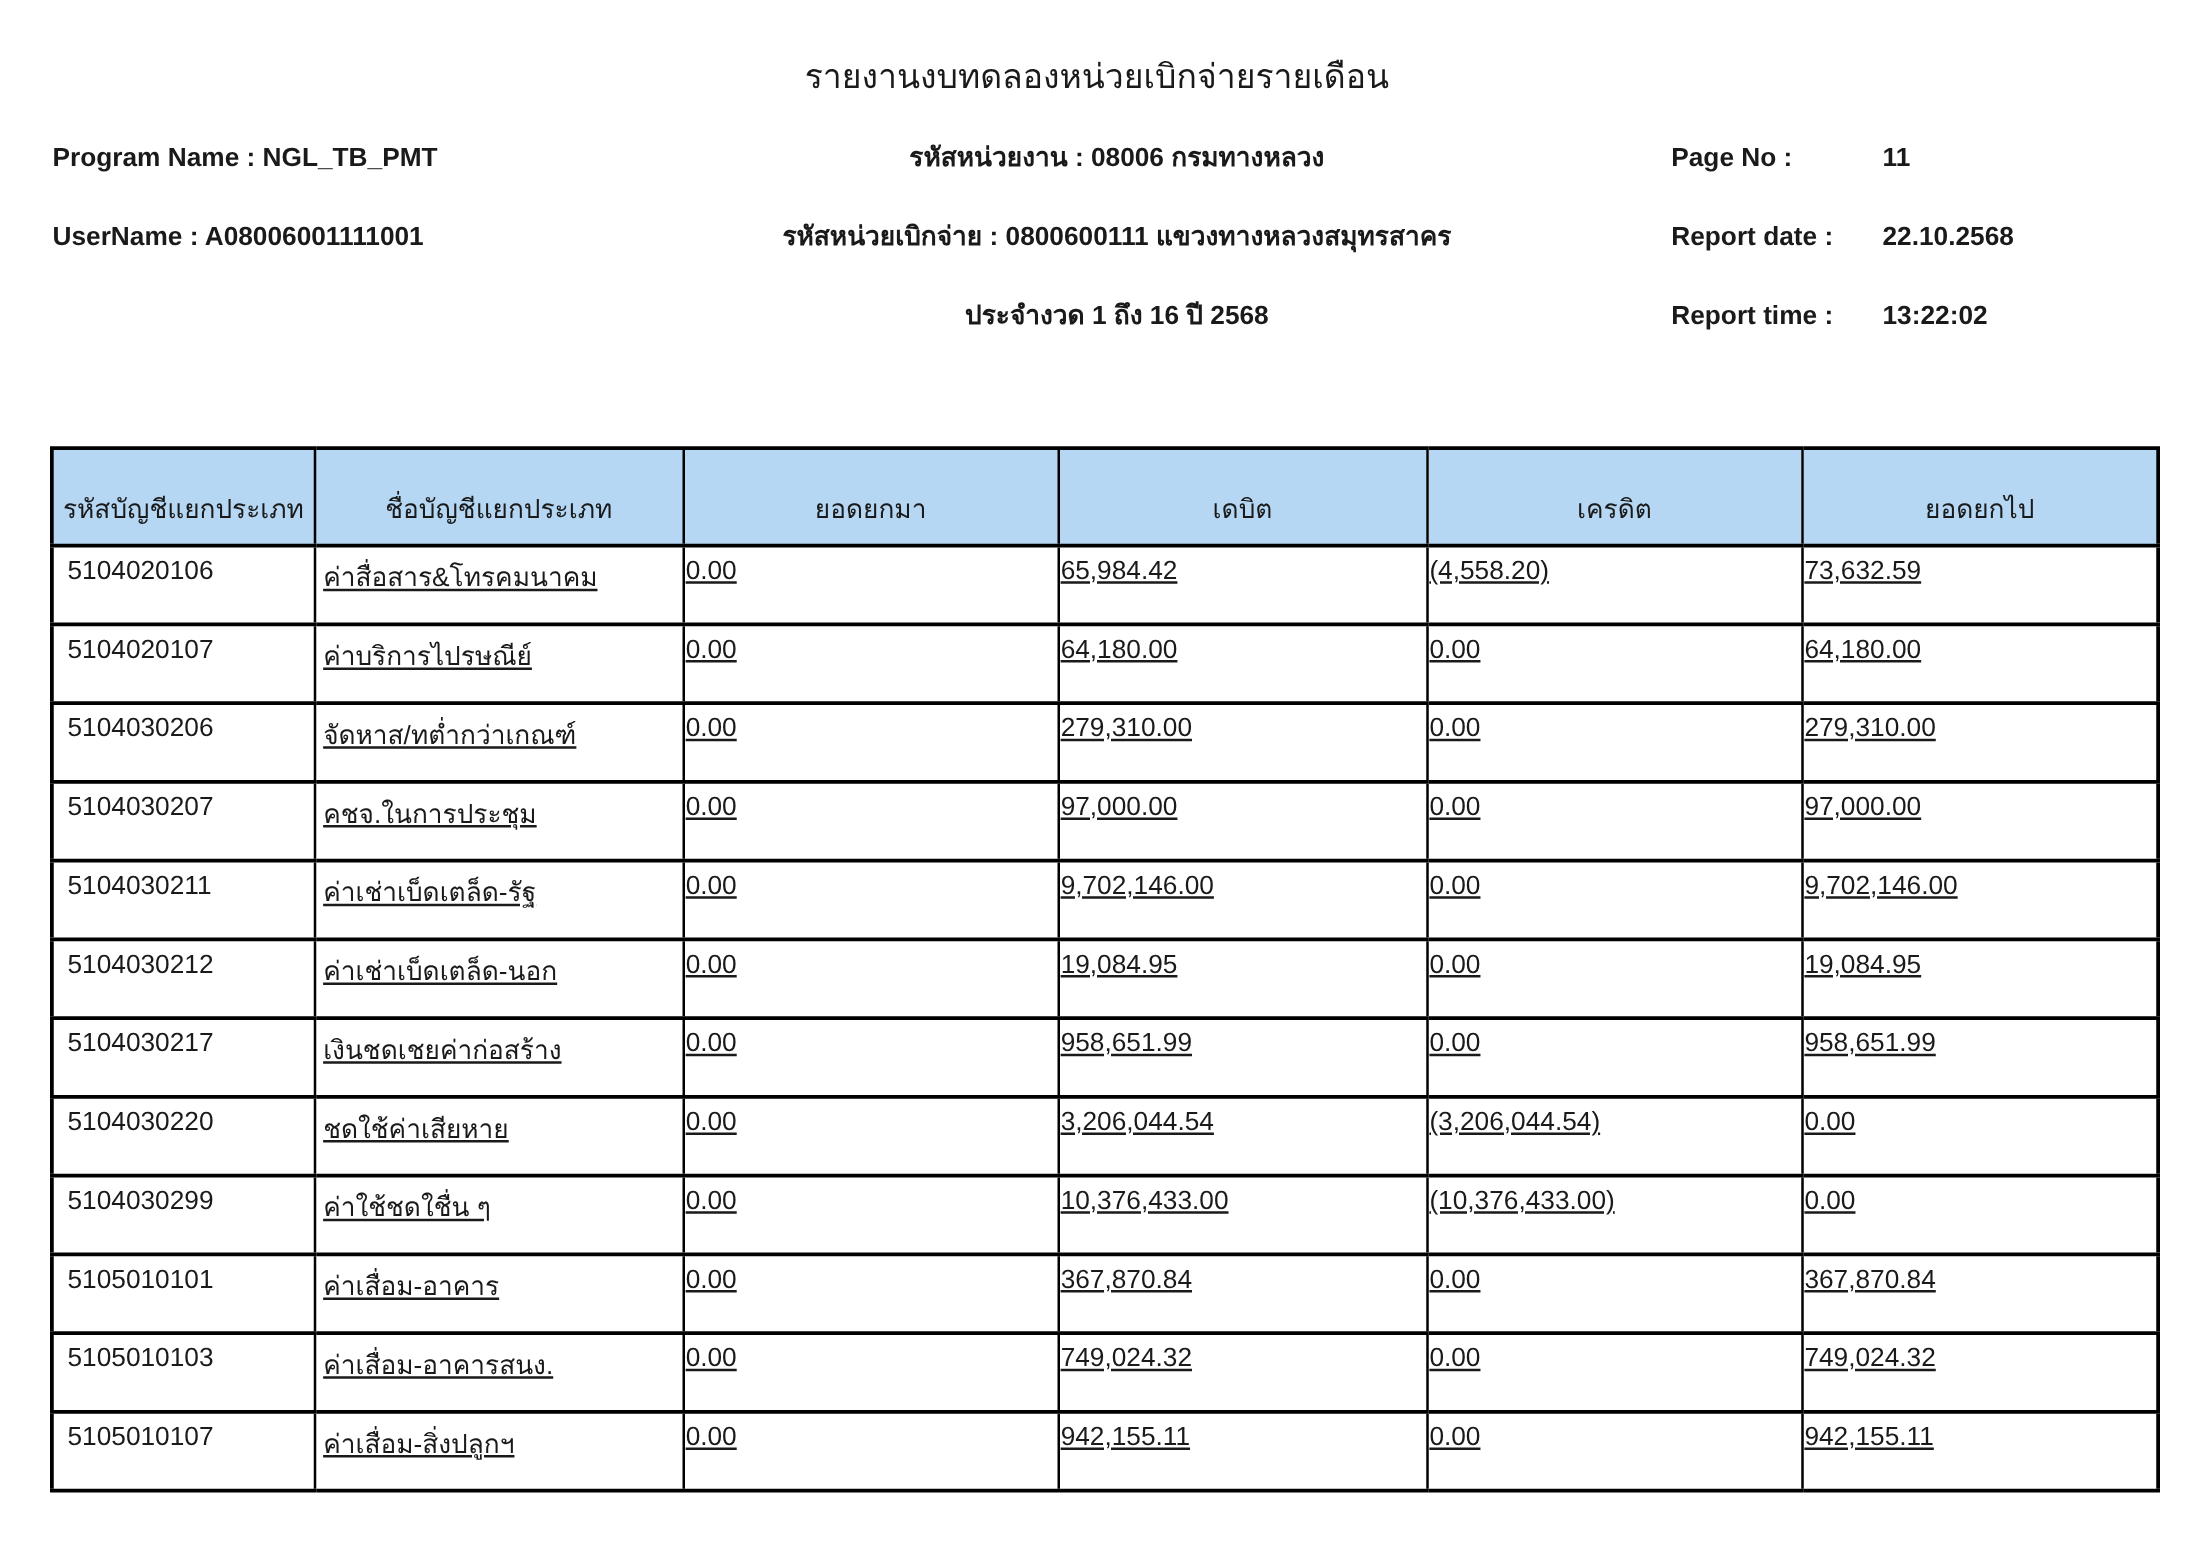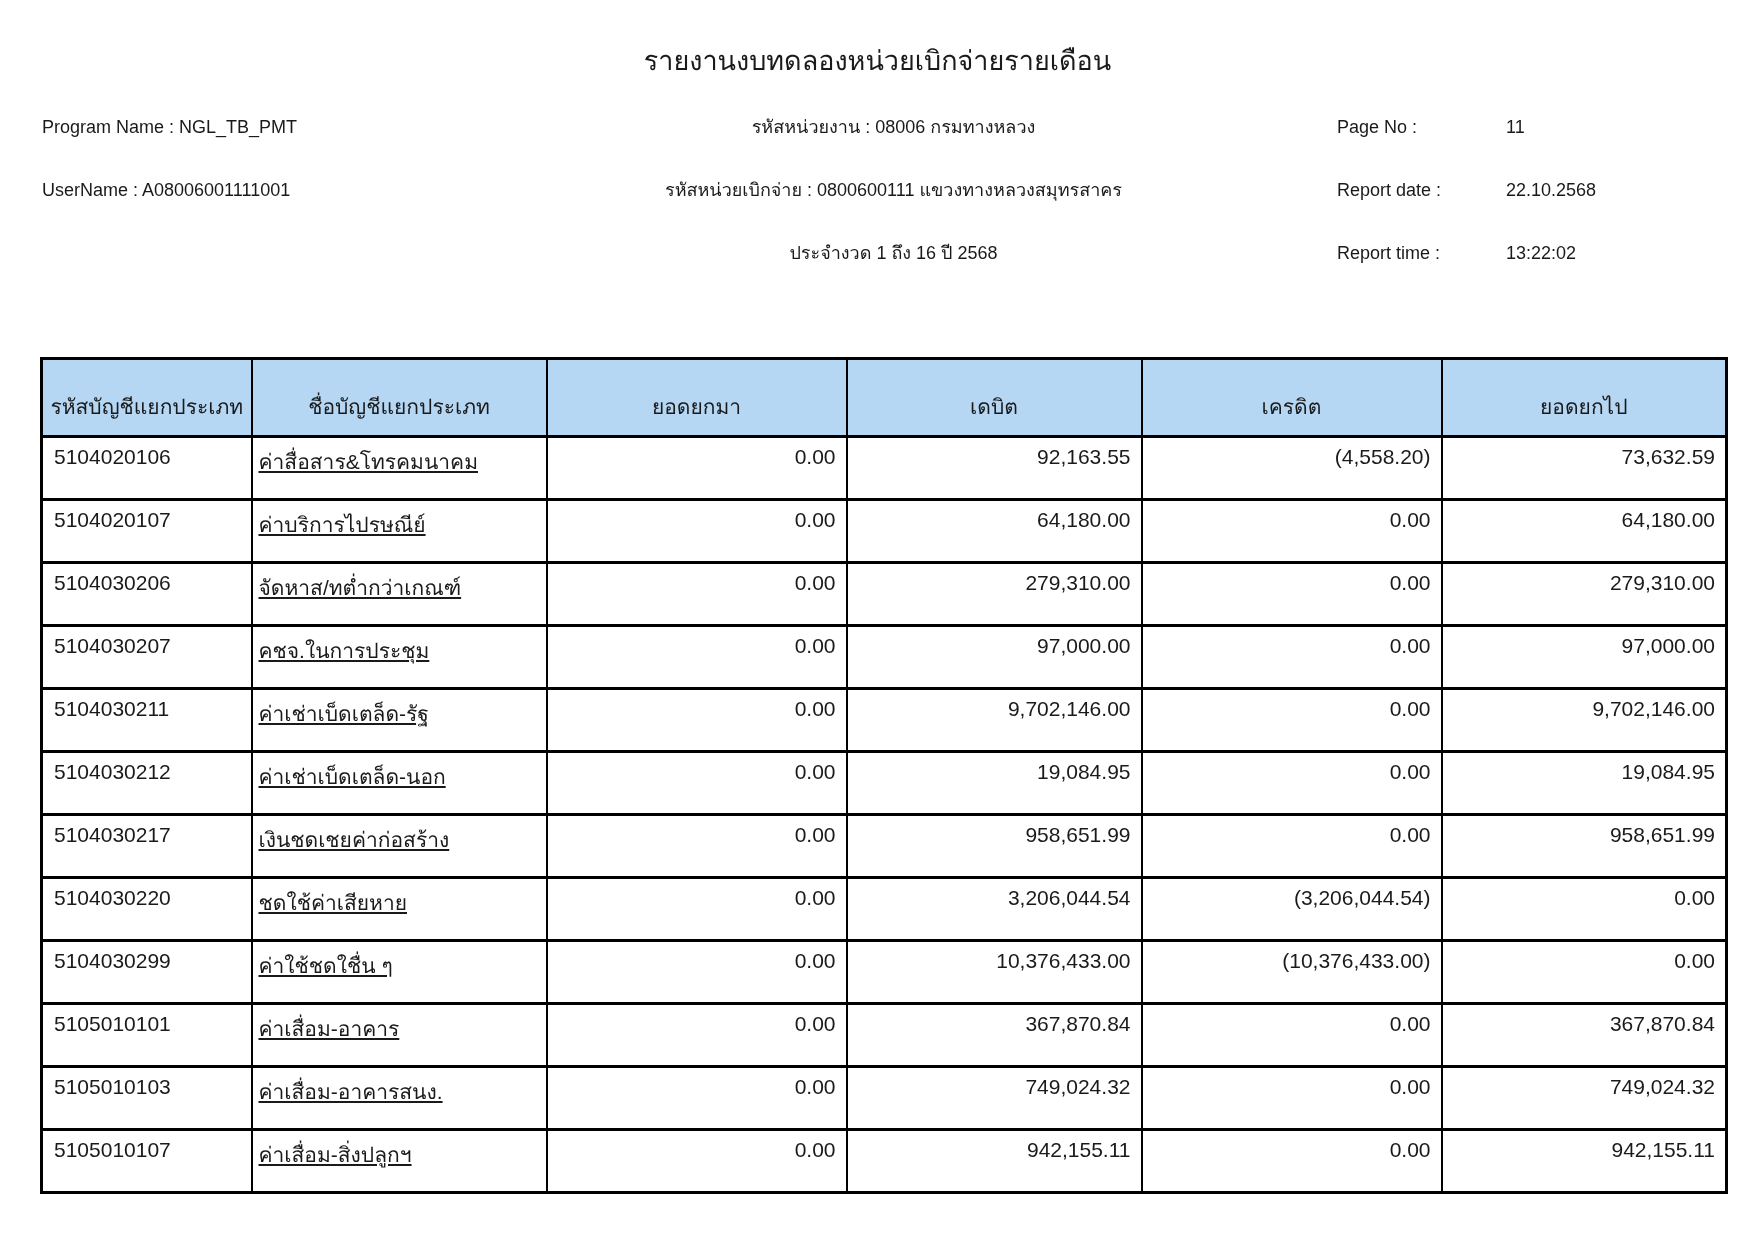--- a/index.html
+++ b/index.html
@@ -14,21 +14,21 @@
     background:#ffffff;
     color:var(--text);
     font-family:"Liberation Sans","DejaVu Sans",sans-serif;
     position:relative;
     overflow:hidden;
   }
   .title{
     position:absolute;top:44px;left:0;width:1755px;
     text-align:center;font-size:27px;line-height:34px;
   }
-  .info-line{position:absolute;left:0;width:1400px;height:34px;font-size:18px;line-height:34px;}
+  .info-line{position:absolute;left:0;width:1400px;height:34px;font-size:21px;line-height:34px;font-weight:bold;}
   .row1{top:110px;} .row2{top:173px;} .row3{top:236px;}
   .info-left{position:absolute;left:42px;white-space:nowrap;}
   .info-center{position:absolute;left:0;width:1755px;text-align:center;white-space:nowrap;margin-left:16px;}
   .info-label{position:absolute;left:1337px;white-space:nowrap;}
   .info-value{position:absolute;left:1506px;white-space:nowrap;}
 
   table.report{
     position:absolute;left:40px;top:336px;width:1685px;
     border-collapse:collapse;table-layout:fixed;
     font-size:21px;
@@ -50,21 +50,21 @@
     text-align:center;
     padding:0 4px 12px 4px;
   }
   table.report td{
     height:63px;
     vertical-align:top;
     padding-top:7px;
   }
   td.cell-left-pad{text-align:left;padding-left:11px;}
   td.cell-left{text-align:left;padding-left:6px;text-decoration:underline;}
-  td.cell-num{text-align:right;padding-right:10px;}
+  td.cell-num{padding-right:10px;text-decoration:underline;}
   col.c0{width:210px;} col.c1{width:295px;} col.c2{width:300px;}
   col.c3{width:295px;} col.c4{width:300px;} col.c5{width:285px;}
 </style>
 </head>
 <body>
 
 <div class="title">รายงานงบทดลองหน่วยเบิกจ่ายรายเดือน</div>
 
 <div class="info-line row1">
   <span class="info-left">Program Name : NGL_TB_PMT</span>
@@ -103,21 +103,21 @@
         <th>เดบิต</th>
         <th>เครดิต</th>
         <th>ยอดยกไป</th>
       </tr>
     </thead>
   <tbody>
       <tr>
         <td class="cell-left-pad">5104020106</td>
         <td class="cell-left">ค่าสื่อสาร&amp;โทรคมนาคม</td>
         <td class="cell-num">0.00</td>
-        <td class="cell-num">92,163.55</td>
+        <td class="cell-num">65,984.42</td>
         <td class="cell-num">(4,558.20)</td>
         <td class="cell-num">73,632.59</td>
       </tr>
       <tr>
         <td class="cell-left-pad">5104020107</td>
         <td class="cell-left">ค่าบริการไปรษณีย์</td>
         <td class="cell-num">0.00</td>
         <td class="cell-num">64,180.00</td>
         <td class="cell-num">0.00</td>
         <td class="cell-num">64,180.00</td>

